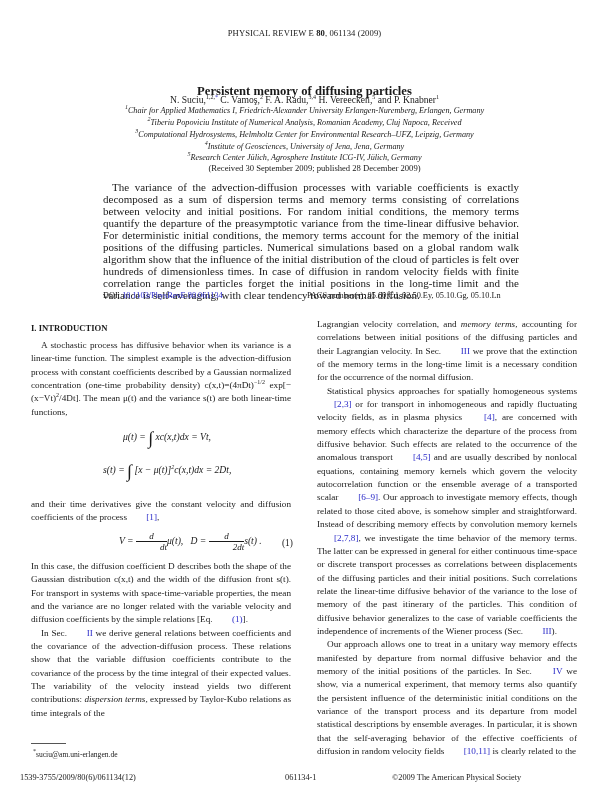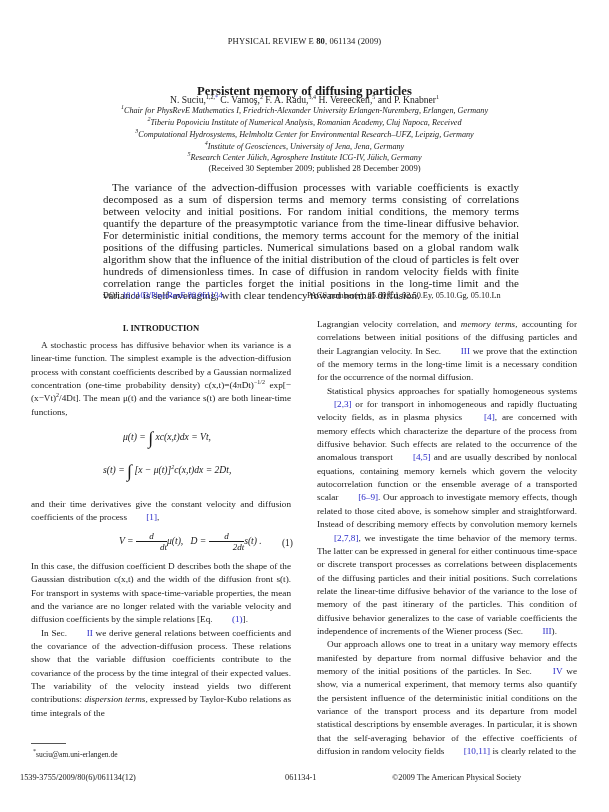--- a/index.html
+++ b/index.html
@@ -1,34 +1,34 @@
 <!DOCTYPE html>
 <html><head>
 <meta charset="utf-8">
 <style>
   html, body { margin:0; padding:0; background:#ffffff; }
   body { width:609px; height:812px; position:relative; overflow:hidden;
          font-family:"Liberation Serif", "DejaVu Serif", serif; color:#1a1a1a; }
   .abs { position:absolute; }
-  .journal { top:36px; left:0; width:609px; text-align:center; font-size:8.6px; letter-spacing:0.1px; }
+  .journal { top:28px; left:0; width:609px; text-align:center; font-size:8.6px; letter-spacing:0.1px; }
   .journal b { font-weight:bold; }
   .title { top:68px; left:0; width:609px; text-align:center; font-size:12.6px; font-weight:bold;margin-top:16px; }
   .authors { top:94px; left:0; width:609px; text-align:center; font-size:9.6px; }
   sup { font-size:6px; vertical-align:4px; line-height:0; }
   .star { color:#2a2ac8; }
   .affil { left:0; width:609px; text-align:center; font-size:8.2px; font-style:italic; line-height:12px; }
   .received { top:163px; left:0; width:609px; text-align:center; font-size:8.6px;padding-left:10px; }
   .abstract { top:181px; left:103px; width:416px; font-size:11px; line-height:12px; text-align:justify; text-indent:9px; }
   .doi-row { top:291px; left:103px; width:416px; font-size:8.3px; }
   .doi-row .lnk { color:#2a2ac8; }
   .pacs { position:absolute; left:204px; top:0; white-space:nowrap; }
   .col { font-size:9.2px; line-height:13.35px; text-align:justify; }
   .colL { left:31px; width:260px; }
   .colR { left:317px; width:260px; }
-  .sec-head { top:323px; left:31px; width:260px; text-align:center; font-size:8.6px; font-weight:bold; }
+  .sec-head { top:323px; left:31px; width:260px; text-align:left; font-size:8.6px; font-weight:bold; }
   .p-indent { text-indent:10px; margin:0; }
   .p-noindent { text-indent:0; margin:0; }
   .cite { color:#2a2ac8;padding-left:17px; }
   .eq { position:absolute; font-size:9.6px; font-style:italic; white-space:nowrap; }
   .integral { font-size:18px; font-style:normal; vertical-align:-4px; }
   .frac { display:inline-block; vertical-align:middle; text-align:center; font-size:9px; line-height:10px; }
   .frac .num { display:block; border-bottom:0.8px solid #1a1a1a; padding:0 1px; }
   .frac .den { display:block;margin-left:24px; }
   .footrule { top:743px; left:31px; width:35px; height:0; border-top:1px solid #555; }
   .footnote { top:750px; left:33px; font-size:7.6px; }
@@ -39,21 +39,21 @@
 <body>
 
 <div class="abs journal"><span>PHYSICAL REVIEW E </span><b>80</b><span>, 061134 (2009)</span></div>
 
 <div class="abs title">Persistent memory of diffusing particles</div>
 
 <div class="abs authors">
   <span><span>N. Suciu,</span><sup>1,2,</sup><sup class="star">*</sup></span><span><span> C. Vamoş,</span><sup>2</sup></span><span><span> F. A. Radu,</span><sup>3,4</sup></span><span><span> H. Vereecken,</span><sup>5</sup></span><span><span> and P. Knabner</span><sup>1</sup></span>
 </div>
 
-<div class="abs affil" style="top:105px"><sup>1</sup><span>Chair for PhysRevE Mathematics I, Friedrich-Alexander University Erlangen-Nuremberg, Erlangen, Germany</span></div>
+<div class="abs affil" style="top:105px"><sup>1</sup><span>Chair for Applied Mathematics I, Friedrich-Alexander University Erlangen-Nuremberg, Erlangen, Germany</span></div>
 <div class="abs affil" style="top:117px"><sup>2</sup><span>Tiberiu Popoviciu Institute of Numerical Analysis, Romanian Academy, Cluj Napoca, Received</span></div>
 <div class="abs affil" style="top:129px"><sup>3</sup><span>Computational Hydrosystems, Helmholtz Center for Environmental Research–UFZ, Leipzig, Germany</span></div>
 <div class="abs affil" style="top:141px"><sup>4</sup><span>Institute of Geosciences, University of Jena, Jena, Germany</span></div>
 <div class="abs affil" style="top:152px"><sup>5</sup><span>Research Center Jülich, Agrosphere Institute ICG-IV, Jülich, Germany</span></div>
 
 <div class="abs received">(Received 30 September 2009; published 28 December 2009)</div>
 
 <div class="abs abstract">The variance of the advection-diffusion processes with variable coefficients is exactly decomposed as a sum of dispersion terms and memory terms consisting of correlations between velocity and initial positions. For random initial conditions, the memory terms quantify the departure of the preasymptotic variance from the time-linear diffusive behavior. For deterministic initial conditions, the memory terms account for the memory of the initial positions of the diffusing particles. Numerical simulations based on a global random walk algorithm show that the influence of the initial distribution of the cloud of particles is felt over hundreds of dimensionless times. In case of diffusion in random velocity fields with finite correlation range the particles forget the initial positions in the long-time limit and the variance is self-averaging, with clear tendency toward normal diffusion.</div>
 
 <div class="abs doi-row">

